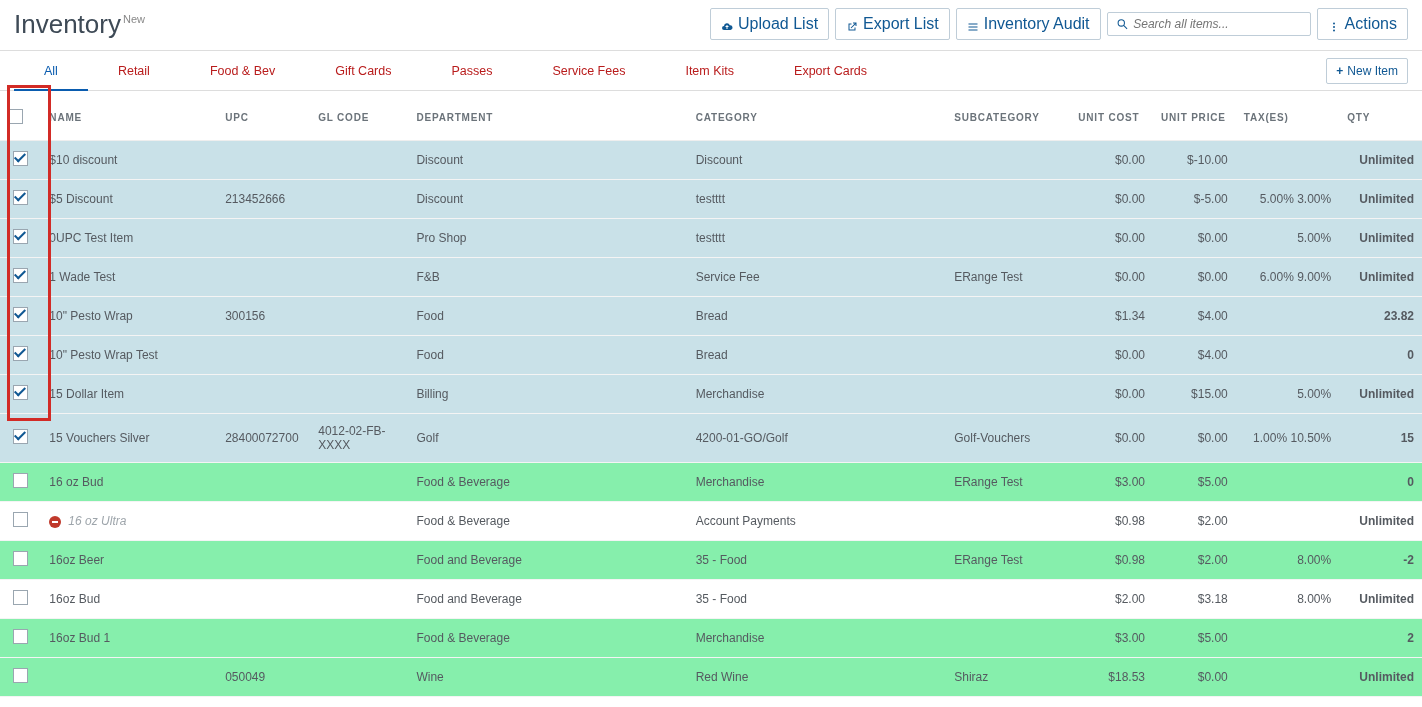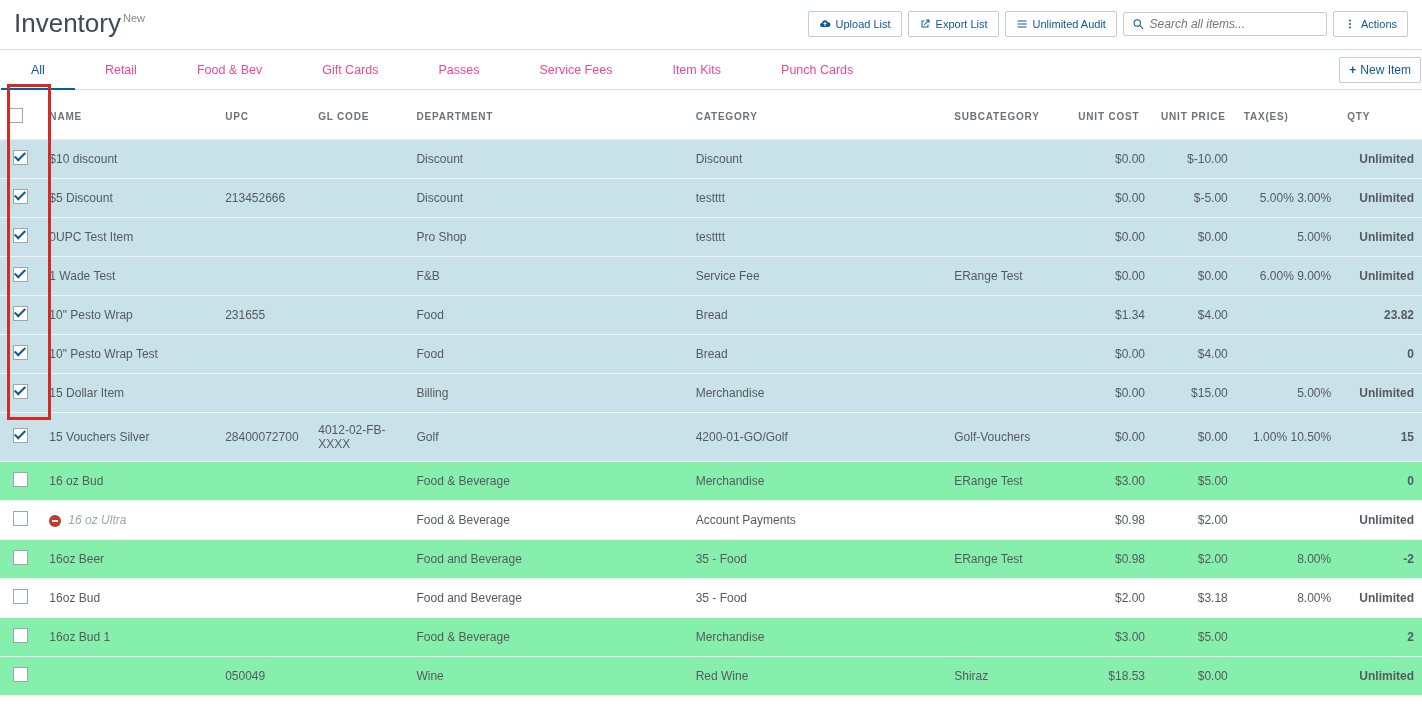--- a/index.html
+++ b/index.html
@@ -1,26 +1,26 @@
 <!DOCTYPE html>
 <html><head>
 <meta charset="utf-8">
 <style>
   * { box-sizing: border-box; margin: 0; padding: 0; }
   body { font-family: Arial, Helvetica, sans-serif; font-size: 12px; color: #555a60; background: #fff; width: 1422px; }
   .header { display: flex; align-items: center; padding: 8px 14px 10px 14px; border-bottom: 1px solid #ddd; }
   .title { font-size: 26px; font-weight: 300; color: #3e4a56; text-align: center; }
   .title sup { font-size: 11px; color: #888; font-weight: 400; margin-left: 2px; vertical-align: super;}
   .header-right { margin-left: auto; display: flex; gap: 6px; align-items: center; }
-  .btn { border: 1px solid #bfcdd8; background: #fff; color: #105893; padding: 6px 10px; border-radius: 2px; cursor: pointer; font-size: 11px; display: inline-flex; align-items: center; gap: 5px; }
+  .btn { border: 1px solid #bfcdd8; background: #fff; color: #105893; padding: 6px 10px; border-radius: 2px; cursor: pointer; font-size: 16px; display: inline-flex; align-items: flex-end; gap: 5px; }
   .btn svg { width: 12px; height: 12px; }
   .searchbox { display: flex; align-items: center; border: 1px solid #bfcdd8; border-radius: 2px; padding: 4px 8px; width: 204px; gap: 5px;}
   .searchbox input { border: none; outline: none; font-style: italic; font-size: 12px; width: 100%; color: #555;}
-  .tabs-row { display: flex; align-items: center; padding: 0 1px; border-bottom: 1px solid #ddd; height: 40px; }
-  .tab { color: #ec4899; padding: 0 30px; font-size: 12.5px; cursor: pointer; line-height: 40px; height:40px; }
+  .tabs-row { display: flex; align-items: center; padding: 0 14px; border-bottom: 1px solid #ddd; height: 40px; }
+  .tab { color: #b91c1c; padding: 0 30px; font-size: 12.5px; cursor: pointer; line-height: 40px; height:40px; }
   .tab.active { color: #0a5caf; border-bottom: 2px solid #0a5caf; font-weight: 500;}
   .tabs-row .btn-new { margin-left: auto; border: 1px solid #bfcdd8; color:#105893; background:#fff; padding:5px 9px; border-radius:2px; cursor:pointer; font-size:12px; display:inline-flex; gap:4px; align-items:center;}
   .table { width: 100%; border-collapse: collapse; }
   .table th { text-align: left; font-size: 10px; color: #6b737a; letter-spacing: 0.8px; font-weight: 600; padding: 18px 8px 14px 8px; background: #fff; border-bottom: 1px solid #eee;}
   .table td { padding: 10px 8px; font-size: 12px; border-bottom: 1px solid #f4f4f4; color:#555a60;}
   .table tr.selected td { background: #c9e1e8; }
   .table tr.alt td { background: #86efac; }
   .chk-cell { width: 40px; text-align:center; }
   .chkbox { width: 15px; height: 15px; border: 1px solid #9aa6b0; background: #fff; display:inline-block; position:relative;}
   .chkbox.checked::after{ content:""; position:absolute; left:3px; top:-1px; width:4px; height:9px; border:solid #105893; border-width:0 2px 2px 0; transform:rotate(45deg);}
@@ -58,21 +58,21 @@
     <button class="btn">
       <svg viewBox="0 0 24 24">
           <path fill="#105893" d="M14 3h7v7h-2V6.4l-8.3 8.3-1.4-1.4L17.6 5H14zM5 5h6v2H7v10h10v-4h2v6H5z"></path>
         </svg>
       <span>Export List</span>
     </button>
     <button class="btn">
       <svg viewBox="0 0 24 24">
           <path fill="#105893" d="M3 5h18v2H3zm0 6h18v2H3zm0 6h18v2H3z"></path>
         </svg>
-      <span>Unlimited Audit</span>
+      <span>Inventory Audit</span>
     </button>
     <div class="searchbox">
       <svg viewBox="0 0 24 24" width="14" height="14">
           <circle cx="10" cy="10" r="6" fill="none" stroke="#105893" stroke-width="2"></circle>
           <line x1="15" y1="15" x2="21" y2="21" stroke="#105893" stroke-width="2"></line>
         </svg>
       <input placeholder="Search all items..." style="">
     </div>
     <button class="btn">
       <svg viewBox="0 0 24 24" width="10">
@@ -87,21 +87,21 @@
 
 <div class="tabs-row">
   <div id="tabs-container" style="display:flex;">
       <div class="tab active">All</div>
       <div class="tab">Retail</div>
       <div class="tab">Food &amp; Bev</div>
       <div class="tab">Gift Cards</div>
       <div class="tab">Passes</div>
       <div class="tab">Service Fees</div>
       <div class="tab">Item Kits</div>
-      <div class="tab">Punch Cards</div>
+      <div class="tab">Export Cards</div>
     </div>
   <button class="btn-new">
     <span style="font-weight:700;">+</span>
     <span>New Item</span>
   </button>
 </div>
 
 <div style="position:relative;">
 <table class="table">
   <thead>
@@ -168,21 +168,21 @@
           <td class="cat-col">Service Fee</td>
           <td class="subcat-col">ERange Test</td>
           <td class="cost-col num">$0.00</td>
           <td class="price-col num">$0.00</td>
           <td class="tax-col num">6.00% 9.00%</td>
           <td class="qty-col num blue-link">Unlimited</td>
         </tr>
         <tr class="selected">
           <td class="chk-cell"><span class="chkbox checked"></span></td>
           <td class="name-col"><span>10" Pesto Wrap</span></td>
-          <td class="upc-col">231655</td>
+          <td class="upc-col">300156</td>
           <td class="gl-col"></td>
           <td class="dept-col">Food</td>
           <td class="cat-col">Bread</td>
           <td class="subcat-col"></td>
           <td class="cost-col num">$1.34</td>
           <td class="price-col num">$4.00</td>
           <td class="tax-col num"></td>
           <td class="qty-col num blue-link">23.82</td>
         </tr>
         <tr class="selected">

